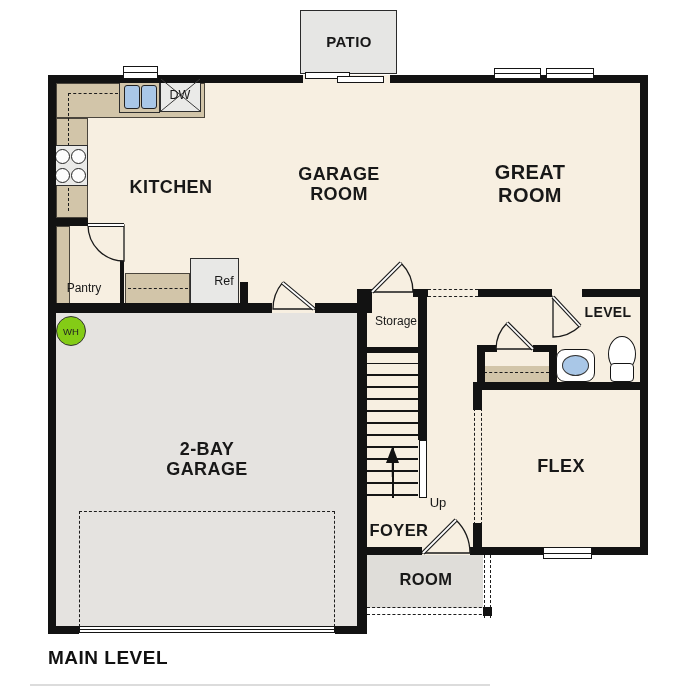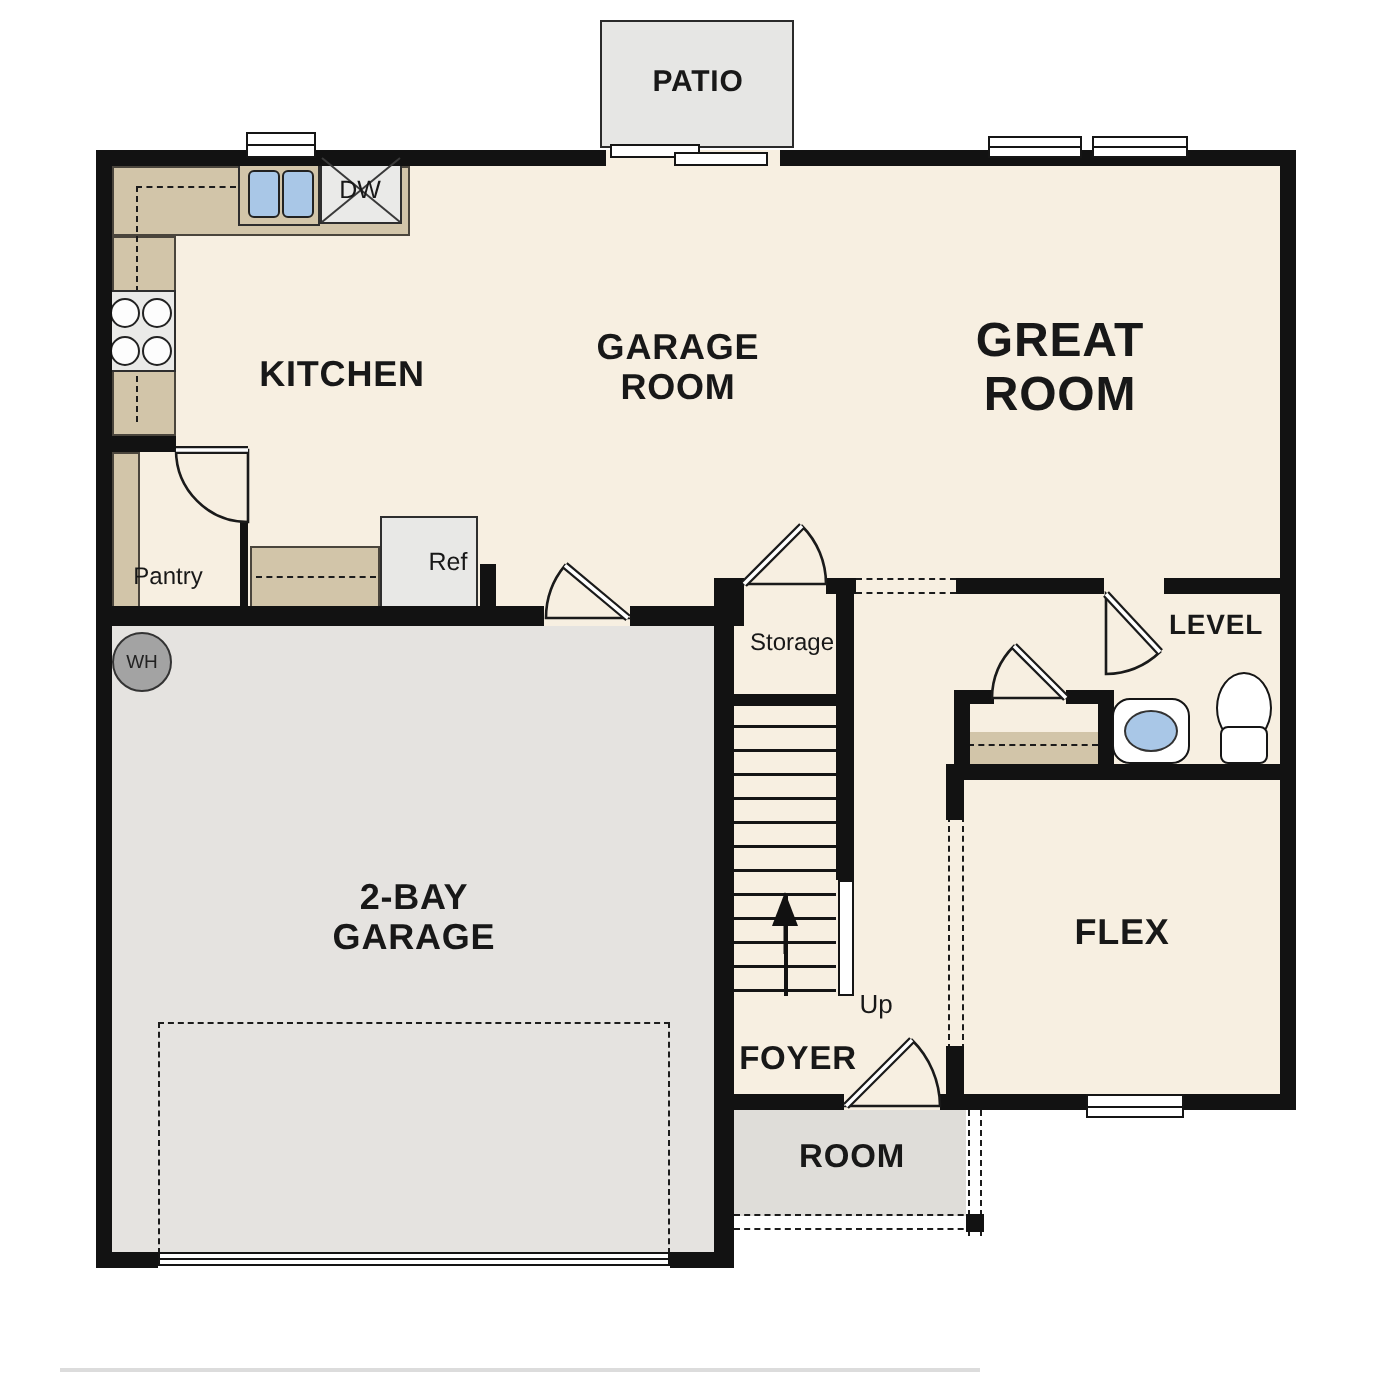--- a/index.html
+++ b/index.html
@@ -112,21 +112,21 @@
   <div class="window" style="left:543px;top:547px;width:49px;height:12px;">
       <i></i>
     </div>
   <div class="window" style="left:79px;top:626px;width:256px;height:7px;">
       <i></i>
     </div>
   <div class="panel" style="left:305px;top:72px;width:45px;height:7px;"></div>
   <div class="panel" style="left:337px;top:76px;width:47px;height:7px;"></div>
   <div class="panel" style="left:418.5px;top:440px;width:8px;height:58px;"></div>
 
-  <div class="circle" style="left:56px;top:316px;width:30px;height:30px;background:#a3a3a3;border:1.5px solid #333;display:flex;align-items:center;justify-content:center;">
+  <div class="circle" style="left:56px;top:316px;width:30px;height:30px;background:#84cc16;border:1.5px solid #333;display:flex;align-items:center;justify-content:center;">
     <span class="small" style="font-size:9.5px;color:#222;">WH</span>
   </div>
   <div class="circle" style="left:608px;top:336px;width:28px;height:36px;background:#fff;border:1.5px solid #151515;"></div>
   <div style="position:absolute;left:610px;top:363px;width:24px;height:19px;background:#fff;border:1.5px solid #151515;border-radius:4px;box-sizing:border-box;"></div>
   <div style="position:absolute;left:556px;top:349px;width:39px;height:33px;background:#fff;border:1.5px solid #151515;border-radius:9px;box-sizing:border-box;"></div>
   <div class="circle" style="left:562px;top:355px;width:27px;height:21px;background:var(--fixture-blue);border:1.2px solid #333;"></div>
 
   <svg class="layer" width="687" height="687" viewBox="0 0 687 687">
     <line class="xline" x1="161" y1="79" x2="200" y2="111"></line>
     <line class="xline" x1="200" y1="79" x2="161" y2="111"></line>
@@ -163,29 +163,30 @@
     <g>
       <polygon fill="#111" points="386,463 399,463 392.5,446"></polygon>
       <line x1="392.5" y1="462" x2="392.5" y2="477" stroke="#111" stroke-width="1.5"></line>
     </g>
   </svg>
 
   <div class="label" style="left:349px;top:42px;font-size:15px;">PATIO</div>
   <div class="label" style="left:171px;top:187px;font-size:18px;">KITCHEN</div>
   <div class="label" style="left:339px;top:184px;font-size:18px;">GARAGE
 ROOM</div>
-  <div class="label" style="left:530px;top:184px;font-size:24px;">GREAT
+  <div class="label" style="left:530px;top:184px;font-size:20px;">GREAT
 ROOM</div>
   <div class="label" style="left:207px;top:459px;font-size:18px;">2-BAY
 GARAGE</div>
   <div class="label" style="left:561px;top:466px;font-size:18px;text-align:right;">FLEX</div>
   <div class="label" style="left:399px;top:530px;font-size:16.5px;">FOYER</div>
   <div class="label" style="left:426px;top:579px;font-size:16.5px;">ROOM</div>
   <div class="label" style="left:608px;top:313px;font-size:14px;">LEVEL</div>
   <div class="label small" style="left:396px;top:322px;font-size:12px;">Storage</div>
   <div class="label small" style="left:84px;top:289px;font-size:12px;">Pantry</div>
   <div class="label small" style="left:392px;top:503px;font-size:13px;margin-left:46px;">Up</div>
   <div class="label small" style="left:214px;top:281px;font-size:12.5px;margin-left:10px;">Ref</div>
   <div class="label small" style="left:180px;top:95px;font-size:12.5px;">DW</div>
 
+  <div class="title" style="left:48px;top:647px;font-size:19px;">MAIN LEVEL</div>
 
   <div style="position:absolute;left:30px;top:684px;width:460px;height:2px;background:#dcdcdc;"></div>
 </div>
 
 </body></html>

